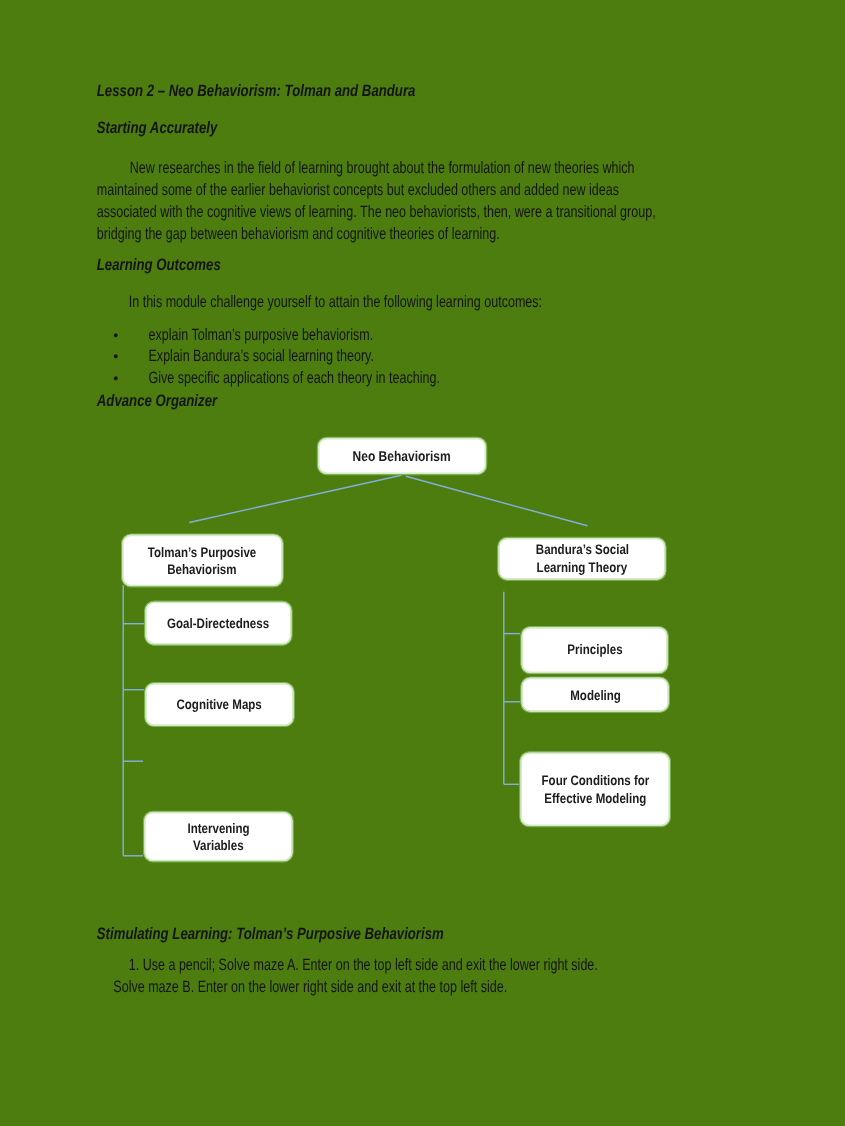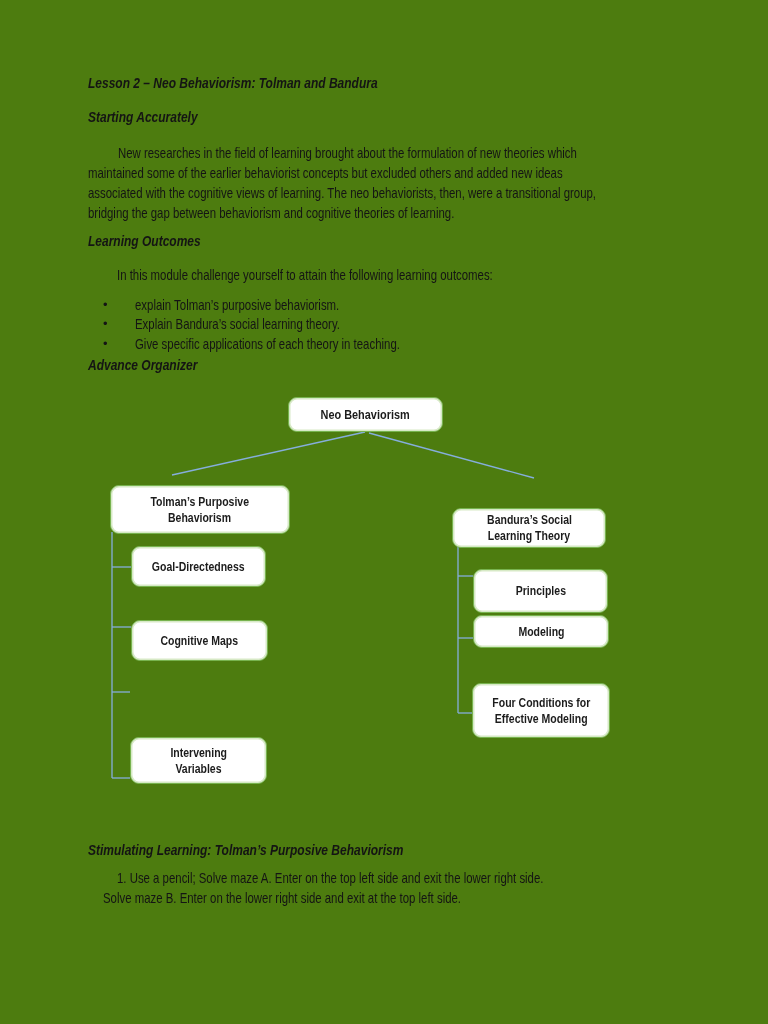--- a/index.html
+++ b/index.html
@@ -71,46 +71,46 @@
     <line x1="458" y1="538" x2="458" y2="713" stroke-width="1.3" stroke="#85AEDC"></line>
     <line x1="458" y1="576" x2="473" y2="576" stroke-width="1.3" stroke="#85AEDC"></line>
     <line x1="458" y1="638" x2="473" y2="638" stroke-width="1.3" stroke="#85AEDC"></line>
     <line x1="458" y1="713" x2="472" y2="713" stroke-width="1.3" stroke="#85AEDC"></line>
   </svg>
 
   <div class="dbox" style="left:288px; top:397px; width:155px; height:35px; font-size:13px;">
     <span>Neo Behaviorism</span>
   </div>
 
-  <div class="dbox" style="left:110px; top:485px; width:180px; height:49px;">
+  <div class="dbox" style="left:110px; top:485px; width:148px; height:49px;">
     <span>Tolman’s Purposive</span>
     <span>Behaviorism</span>
   </div>
   <div class="dbox" style="left:131px; top:546px; width:135px; height:41px;">
     <span>Goal-Directedness</span>
   </div>
   <div class="dbox" style="left:131px; top:620px; width:137px; height:41px;">
     <span>Cognitive Maps</span>
   </div>
   <div class="dbox" style="left:130px; top:737px; width:137px; height:47px;">
     <span>Intervening</span>
     <span>Variables</span>
   </div>
 
-  <div class="dbox" style="left:452px; top:508px; width:154px; height:40px;">
+  <div class="dbox" style="left:452px; top:488px; width:154px; height:40px;">
     <span>Bandura’s Social</span>
     <span>Learning Theory</span>
   </div>
   <div class="dbox" style="left:473px; top:553px; width:135px; height:44px;margin-top:16px;">
     <span>Principles</span>
   </div>
   <div class="dbox" style="left:473px; top:615px; width:136px; height:33px;">
     <span>Modeling</span>
   </div>
-  <div class="dbox" style="left:472px; top:683px; width:138px; height:55px;">
+  <div class="dbox" style="left:472px; top:683px; width:138px; height:69px;">
     <span>Four Conditions for</span>
     <span>Effective Modeling</span>
   </div>
 
   <div class="hline" style="left:88px; top:840px;">Stimulating Learning: Tolman’s Purposive Behaviorism</div>
   <div>
     <div class="line" style="left:117px; top:868px;">1. Use a pencil; Solve maze A. Enter on the top left side and exit the lower right side.</div>
     <div class="line" style="left:103px; top:888px;">Solve maze B. Enter on the lower right side and exit at the top left side.</div>
   </div>
 

